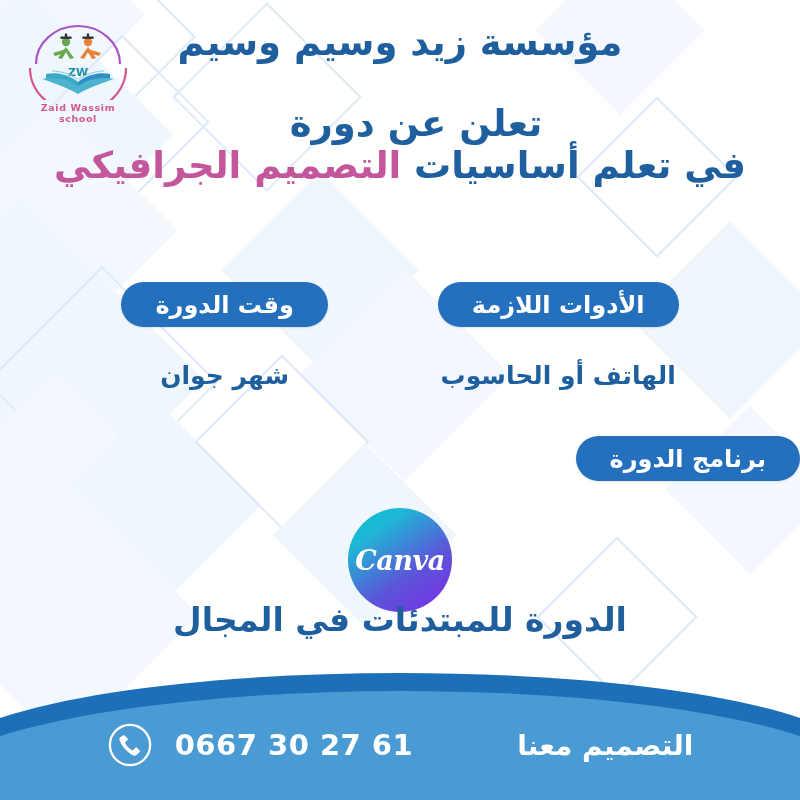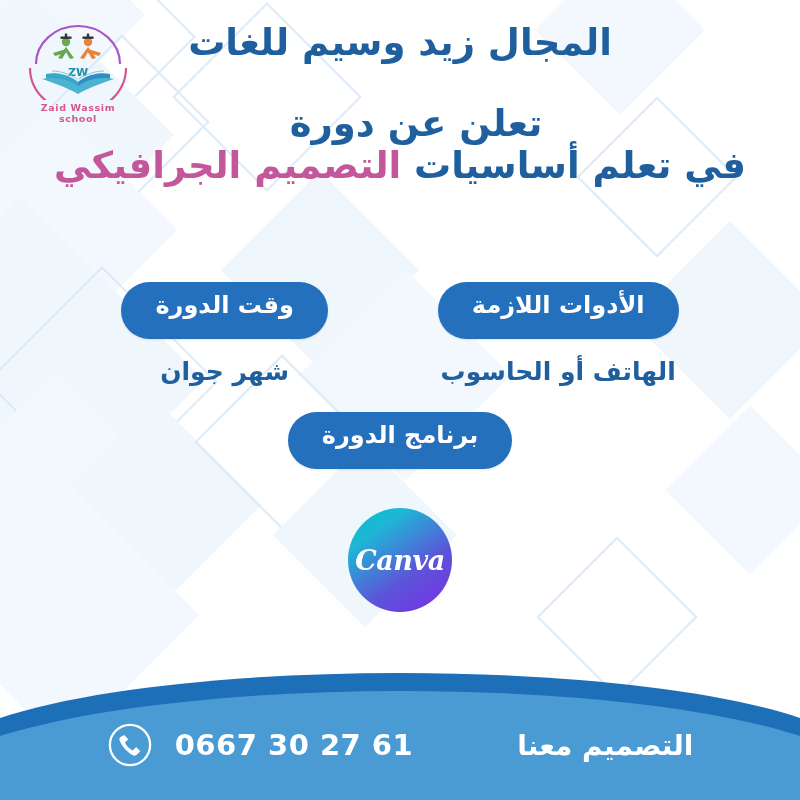--- a/index.html
+++ b/index.html
@@ -99,39 +99,38 @@
     z-index: 4;
   }
   .info-col { text-align: center; }
   .pill {
     display: inline-block;
     background: #2570bd;
     color: #ffffff;
     font-size: 24px;
     font-weight: 700;
     border-radius: 40px;
-    padding: 11px 34px 21px;
+    padding: 11px 34px 9px;
     line-height: 1.05;
     box-shadow: 0 1px 2px rgba(0,0,0,0.10);
     white-space: nowrap;
   }
   .pill-sub {
-    margin-top: 18px;
+    margin-top: 34px;
     color: #1f5f9e;
     font-size: 25px;
     font-weight: 700;
     white-space: nowrap;
   }
 
   .program-block {
     position: absolute;
-    top: 412px;
-    right: 0;
-    left: 0;
-    text-align: center;
+    top: 436px;
+    right: 0;
+    left: 0;
     z-index: 4;
   }
 
   
   .canva-badge {
     position: absolute;
     top: 508px;
     left: 50%;
     transform: translateX(-50%);
     width: 104px;
@@ -258,21 +257,21 @@
       <path d="M56 60 C46 52 34 50 24 52 L24 58 C34 56 46 58 56 66 Z" fill="#39a8c4"></path>
       <path d="M56 60 C66 52 78 50 88 52 L88 58 C78 56 66 58 56 66 Z" fill="#2f8fc4"></path>
       <path d="M56 64 C44 56 30 55 20 57 C32 61 46 66 56 72 C66 66 80 61 92 57 C82 55 68 56 56 64 Z" fill="#4bb3d0"></path>
       <path d="M30 49 C38 49 48 52 55 57" fill="none" stroke="#7fc9db" stroke-width="1"></path>
       <path d="M82 49 C74 49 64 52 57 57" fill="none" stroke="#7fc9db" stroke-width="1"></path>
     </svg>
     <div class="logo-caption">Zaid Wassim school</div>
   </div>
 
   <div class="headline-block">
-    <div class="line1">المجال زيد وسيم للغات</div>
+    <div class="line1">مؤسسة زيد وسيم وسيم</div>
     <div class="line2">تعلن عن دورة</div>
     <div class="line3">
       <span class="blue">في تعلم أساسيات</span>
       <span class="pink">التصميم الجرافيكي</span>
     </div>
   </div>
 
   <div class="info-row">
     <div class="info-col">
       <div class="pill">الأدوات اللازمة</div>
@@ -285,20 +284,21 @@
   </div>
 
   <div class="program-block">
     <div class="pill">برنامج الدورة</div>
   </div>
 
   <div class="canva-badge">
     <span class="canva-word">Canva</span>
   </div>
 
+  <div class="tagline">الدورة للمبتدئات في المجال</div>
 
   <svg class="footer-waves" viewBox="0 0 800 160" preserveAspectRatio="none">
     <path d="M0 78 C180 18 620 18 800 78 L800 160 L0 160 Z" fill="#1d6fb8"></path>
     <path d="M0 96 C190 36 615 36 800 96 L800 160 L0 160 Z" fill="#4a9bd4"></path>
   </svg>
 
   <div class="footer-content">
     <div class="contact-label">التصميم معنا</div>
     <div class="phone-group">
       <svg class="phone-icon" viewBox="0 0 48 48">

